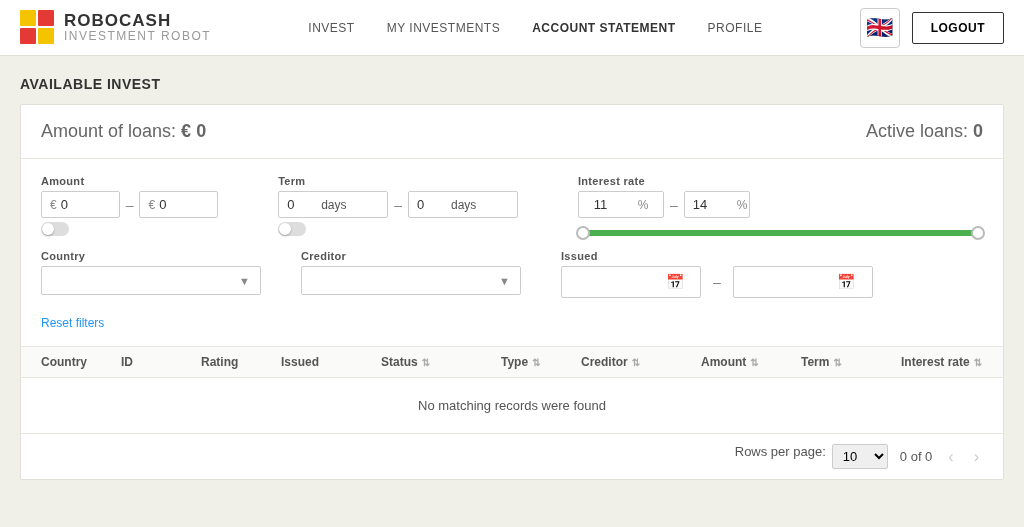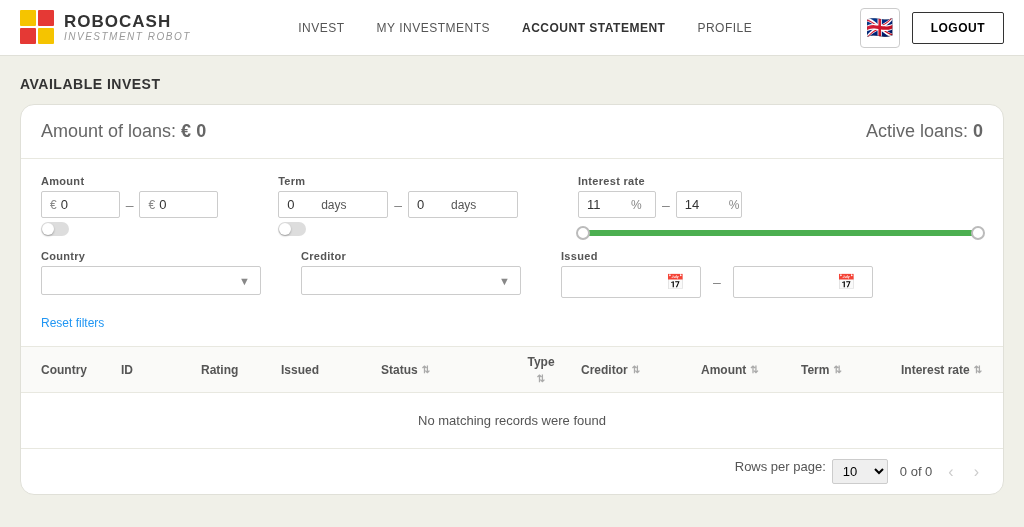--- a/index.html
+++ b/index.html
@@ -18,21 +18,21 @@
       display: flex;
       align-items: center;
       gap: 8px;
     }
     .logo-icon {
       width: 36px;
       height: 36px;
     }
     .logo-text { display: flex; flex-direction: column; line-height: 1.1; }
     .logo-main { font-weight: 900; font-size: 17px; color: #333; letter-spacing: 1px; }
-    .logo-sub { font-size: 10px; color: #999; letter-spacing: 1.5px; font-style: italic; }
+    .logo-sub { font-size: 12px; color: #999; letter-spacing: 1.5px; }
     .nav { display: flex; gap: 32px; flex: 1; justify-content: center; }
     .nav-item {
       font-size: 12px;
       color: #555;
       cursor: pointer;
       font-weight: 500;
       letter-spacing: 0.5px;
       padding: 4px 0;
       text-decoration: none;
     }
@@ -66,21 +66,21 @@
       font-weight: 700;
       letter-spacing: 0.5px;
       color: #333;
       margin-bottom: 12px;
     }
 
     
     .card {
       background: #fff;
       border: 1px solid #e0e0d8;
-      border-radius: 14px;
+      border-radius: 2px;
     }
     .card-header {
       display: flex;
       justify-content: space-between;
       align-items: center;
       padding: 16px 20px;
       border-bottom: 1px solid #e8e8e0;
     }
     .card-header-left { font-size: 18px; color: #666; }
     .card-header-right { font-size: 18px; color: #666; }
@@ -304,21 +304,21 @@
             </div>
           </div>
           <div class="slider-row">
             <button class="range-toggle"></button>
           </div>
         </div>
 
         <div class="filter-group interest-group" style="flex:1; margin-left: 40px;">
           <span class="filter-label">Interest rate</span>
           <div class="filter-inputs">
-            <div class="filter-input-wrap" style="width:78px;">
+            <div class="filter-input-wrap" style="width:86px;justify-content:center;">
               <input type="text" style="width: 40px;" value="11">
               <span style="color:#888;font-size:12px;">%</span>
             </div>
             <span class="filter-dash">–</span>
             <div class="filter-input-wrap" style="width:66px;">
               <input type="text" style="width: 40px;" value="14">
               <span style="color:#888;font-size:12px;">%</span>
             </div>
           </div>
           <div style="position:relative; height:14px; margin-top:4px;">
@@ -383,21 +383,21 @@
         <div class="th">
             <span>Rating</span>
           </div>
         <div class="th">
             <span>Issued</span>
           </div>
         <div class="th" style="cursor:pointer;">
             <span>Status</span>
             <span class="sort-icon">⇅</span>
           </div>
-        <div class="th" style="cursor:pointer;flex-direction:column;">
+        <div class="th" style="cursor:pointer;">
             <span>Type</span>
             <span class="sort-icon">⇅</span>
           </div>
         <div class="th" style="cursor:pointer;">
             <span>Creditor</span>
             <span class="sort-icon">⇅</span>
           </div>
         <div class="th" style="cursor:pointer;">
             <span>Amount</span>
             <span class="sort-icon">⇅</span>

